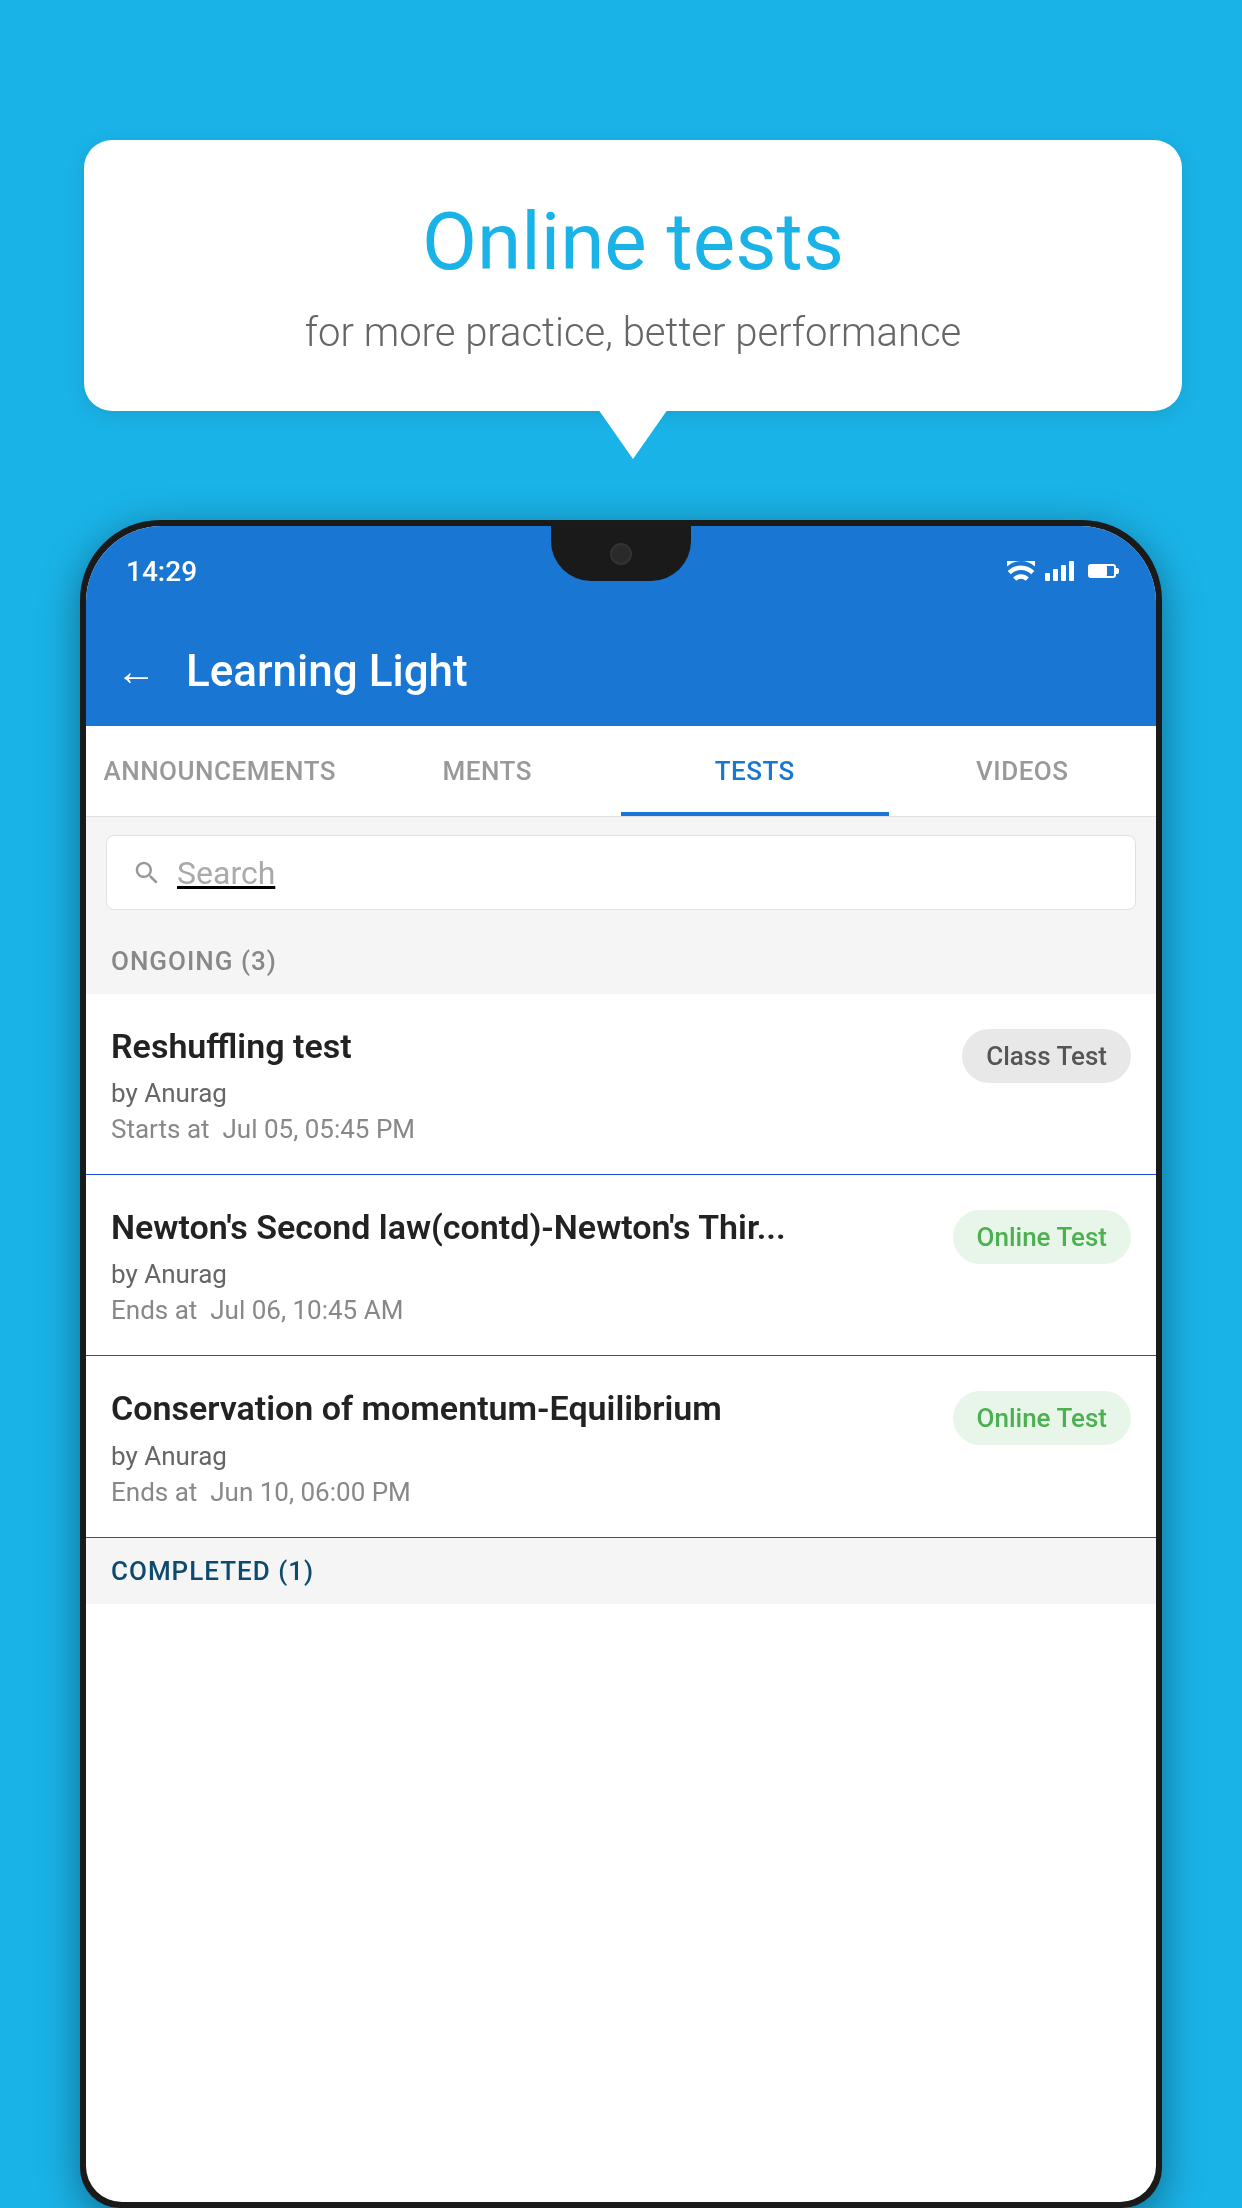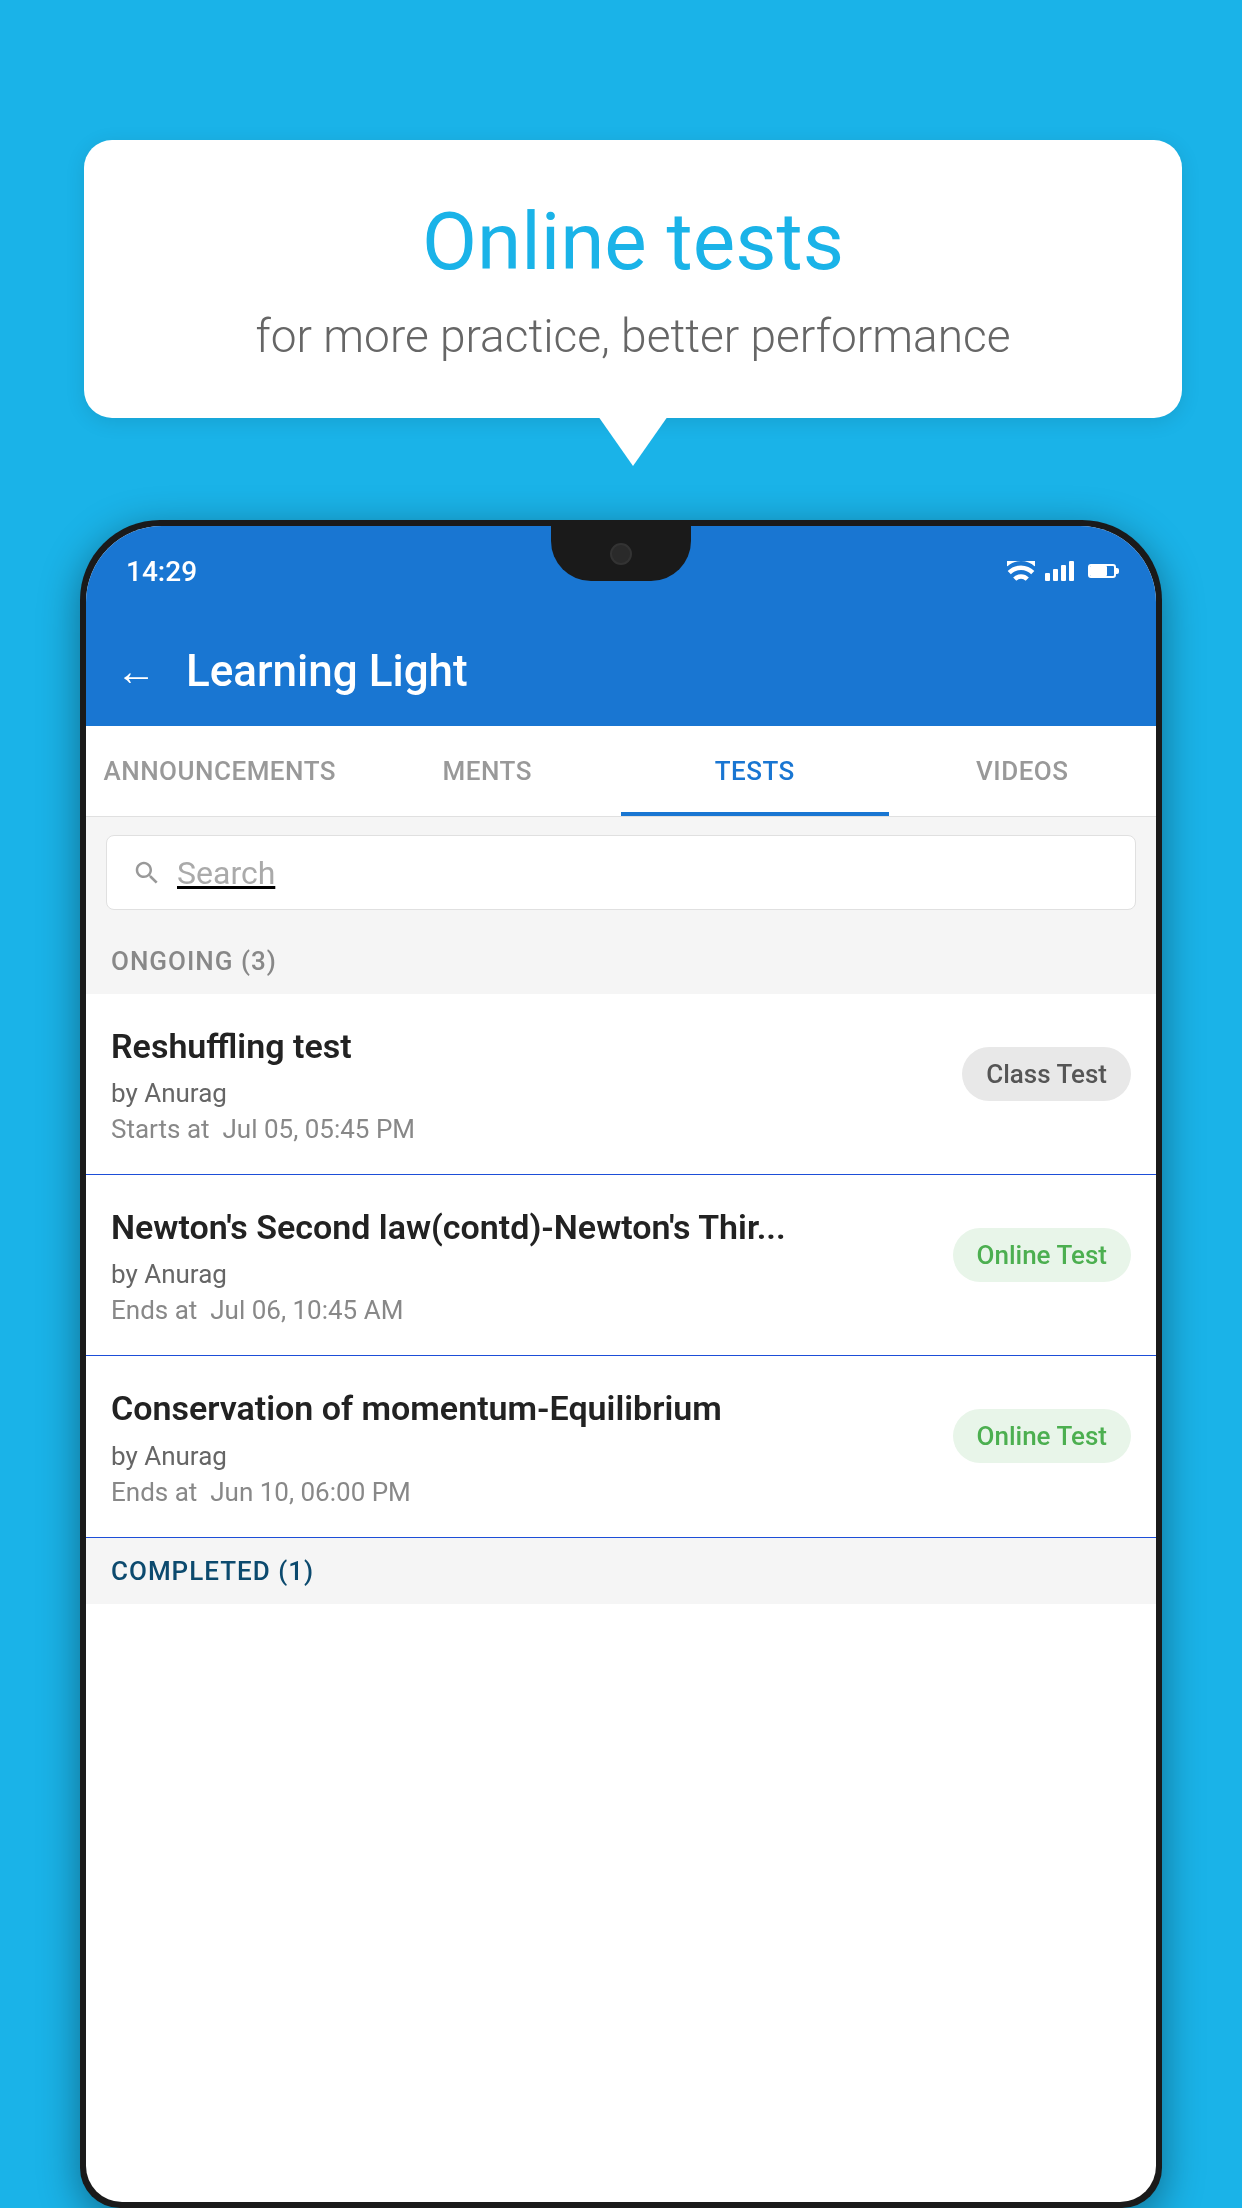--- a/index.html
+++ b/index.html
@@ -36,21 +36,21 @@
     }
 
     .speech-bubble-title {
       font-size: 80px;
       color: #1ab3e8;
       font-weight: 400;
       margin-bottom: 20px;
     }
 
     .speech-bubble-subtitle {
-      font-size: 46px;
+      font-size: 40px;
       color: #666;
       font-weight: 300;
     }
 
     .speech-bubble-arrow {
       width: 0;
       height: 0;
       border-left: 35px solid transparent;
       border-right: 35px solid transparent;
       border-top: 50px solid white;
@@ -298,21 +298,21 @@
       color: #888;
     }
 
     .test-badge {
       border-radius: 30px;
       padding: 12px 24px;
       font-size: 26px;
       font-weight: 500;
       white-space: nowrap;
       flex-shrink: 0;
-      margin-top: 23px;
+      margin-top: 5px;
     }
 
     .badge-class {
       background: #e8e8e8;
       color: #555;
     }
 
     .badge-online {
       background: #e8f5e9;
       color: #4caf50;

